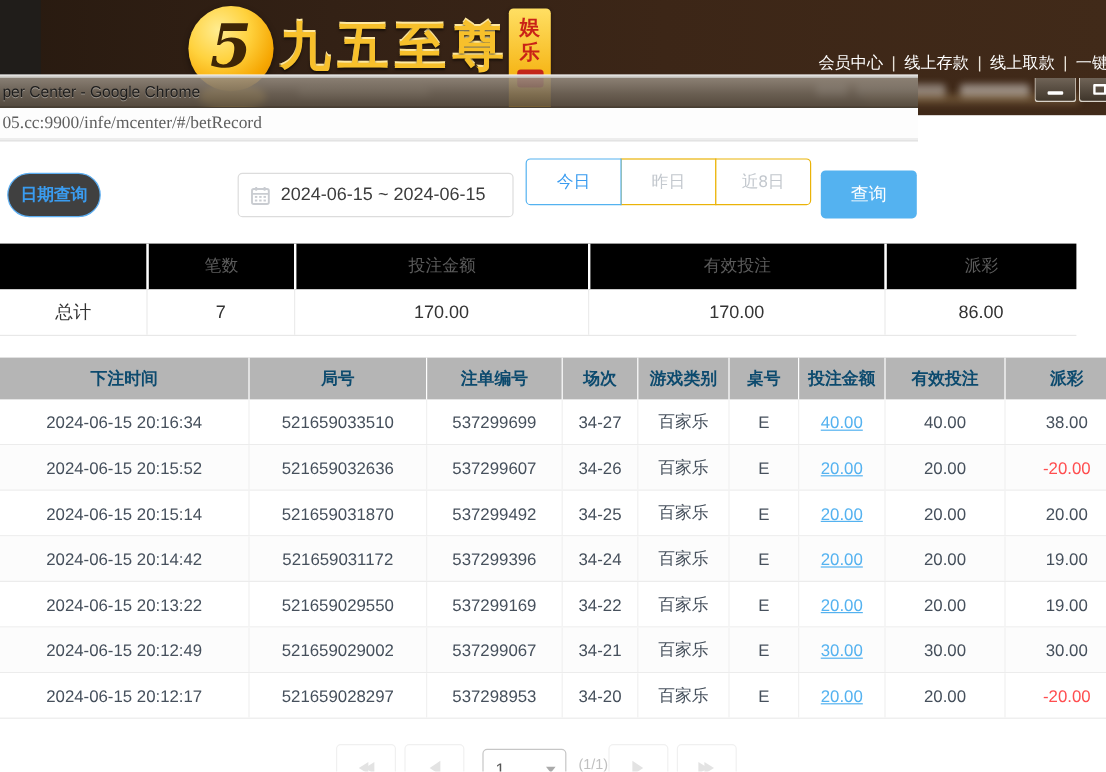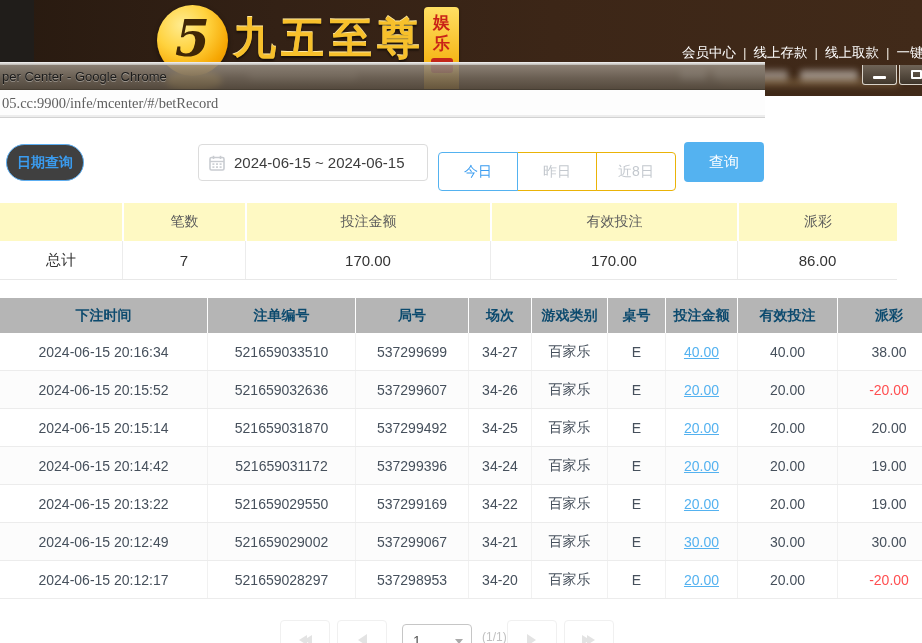--- a/index.html
+++ b/index.html
@@ -68,36 +68,36 @@
     font-size:14px; display:flex; align-items:center; justify-content:center; cursor:pointer; }
   .tab-date { left:6px; width:78px; border:1px solid #5caef2; color:#3a9cf0; font-weight:bold; }
   .tab-round { left:98px; width:86px; border:1px solid #dcdcdc; color:#9a9a9a; }
 
   .date-box { position:absolute; left:198px; top:26px; width:230px; height:37px;
     border:1px solid #dcdcdc; border-radius:4px; background:#fff;
     display:flex; align-items:center; cursor:pointer; }
   .cal-icon { margin-left:10px; flex:0 0 auto; }
   .date-text { font-size:15px; color:#3c3c3c; margin-left:9px; white-space:nowrap; }
 
-  .quick-group { position:absolute; left:438px; top:34px; display:flex; }
+  .quick-group { position:absolute; left:438px; top:14px; display:flex; }
   .quick-btn { width:80px; height:39px; background:#fff; border:1px solid #eab308;
     display:flex; align-items:center; justify-content:center; font-size:14px;
     color:#c3c8ce; cursor:pointer; margin-left:-1px; }
   .quick-btn:first-child { margin-left:0; border-radius:4px 0 0 4px; }
   .quick-btn:last-child { border-radius:0 4px 4px 0; }
   .quick-btn.active { border:1px solid #54b2f0; color:#3a9cf0; z-index:2; }
 
   .search-btn { position:absolute; left:684px; top:24px; width:80px; height:40px;
     background:#54b2f0; border:none; border-radius:4px; color:#fff; font-size:15px;
     display:flex; align-items:center; justify-content:center; cursor:pointer; }
 
   
   .summary { position:absolute; left:0; top:85px; width:897px; font-size:14px; }
   .sum-head { display:grid; grid-template-columns:122px 123px 245px 247px 160px; height:38px; }
-  .sum-head > div { background:#fef9c3; display:flex; align-items:center; justify-content:center;
+  .sum-head > div { background:#000000; display:flex; align-items:center; justify-content:center;
     color:#5c5c5c; border-left:2px solid #fff;font-family:Liberation Mono, monospace; }
   .sum-head > div:first-child { border-left:none; }
   .sum-body { display:grid; grid-template-columns:122px 123px 245px 247px 160px; height:39px;
     border-bottom:1px solid #e8e8e8; }
   .sum-body > div { display:flex; align-items:center; justify-content:center; font-size:15px;
     color:#333; border-left:1px solid #ececec; }
   .sum-body > div:first-child { border-left:none; }
 
   
   .bet-table { position:absolute; left:0; top:180px; width:940px; }
@@ -221,22 +221,22 @@
           <div>7</div>
           <div>170.00</div>
           <div>170.00</div>
           <div>86.00</div>
         </div>
       </div>
 
       <div class="bet-table">
         <div class="bt-head">
           <div>下注时间</div>
+          <div>局号</div>
           <div>注单编号</div>
-          <div>局号</div>
           <div>场次</div>
           <div>游戏类别</div>
           <div>桌号</div>
           <div>投注金额</div>
           <div>有效投注</div>
           <div>派彩</div>
         </div>
         <div id="bt-body">
   <div class="bt-row">
     <div class="bt-cell">2024-06-15 20:16:34</div>

